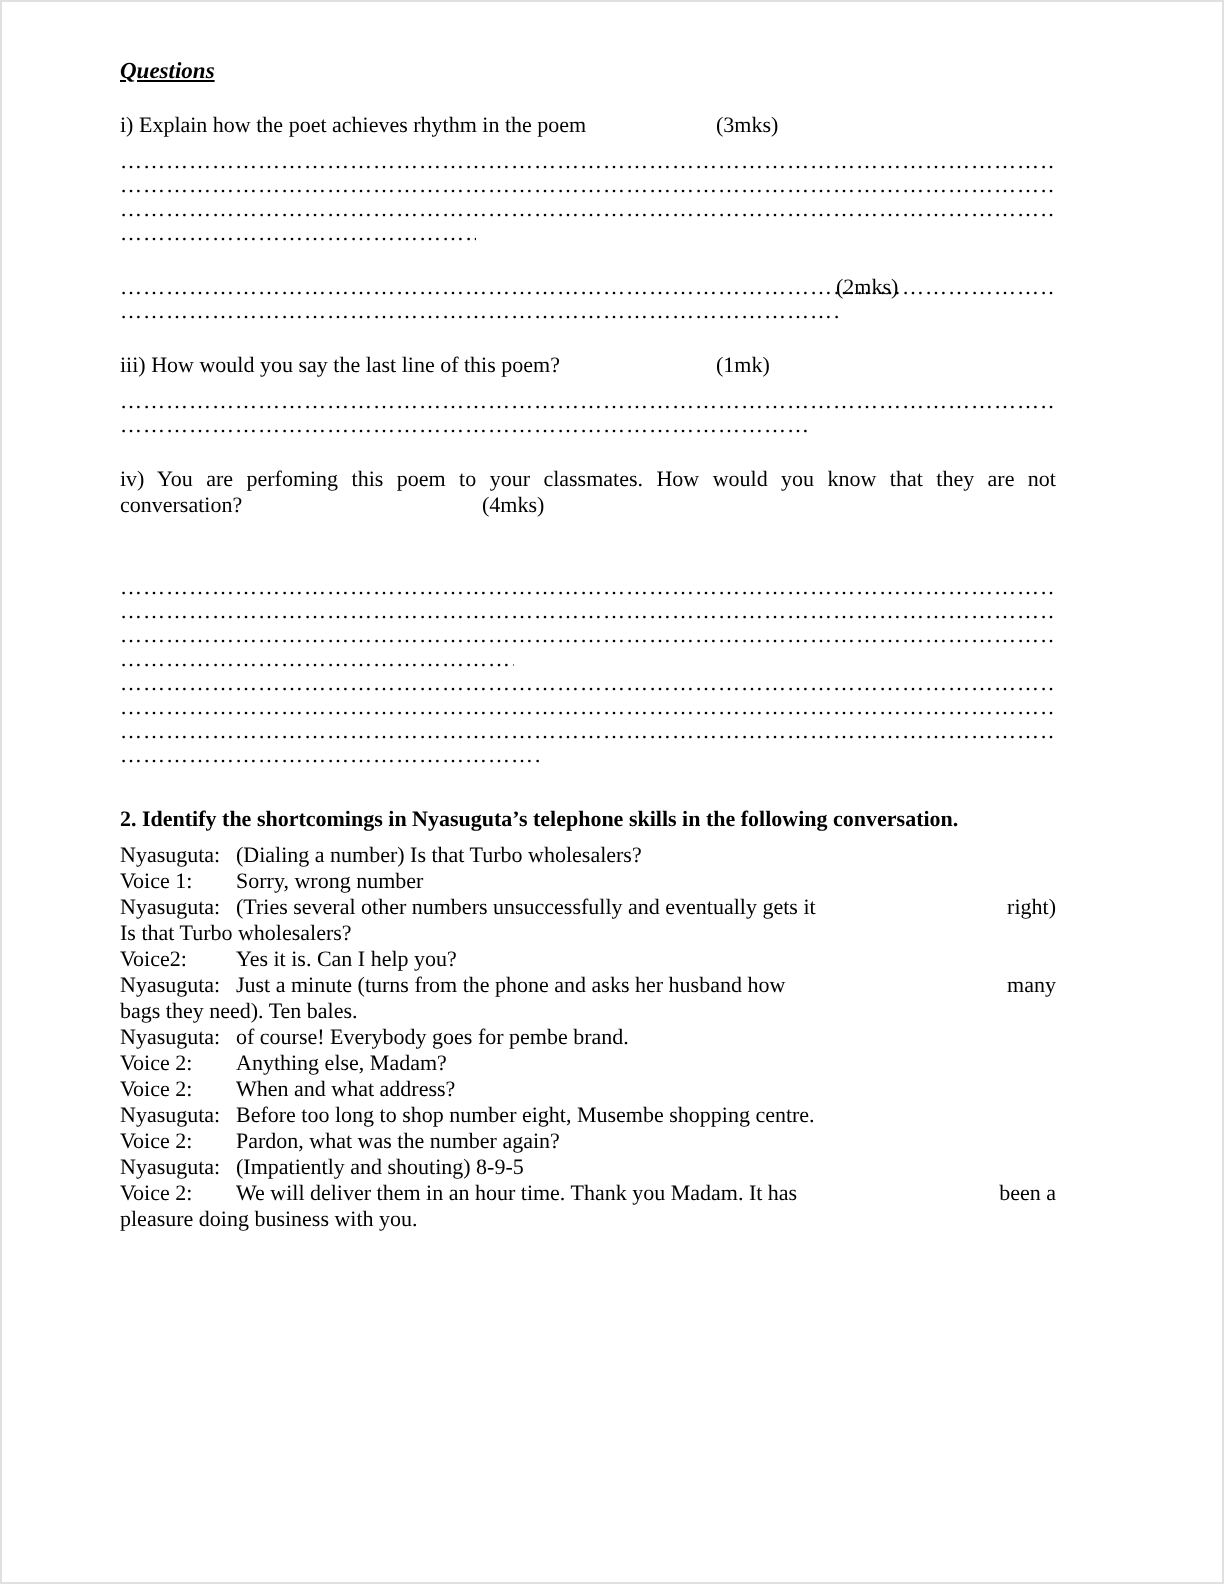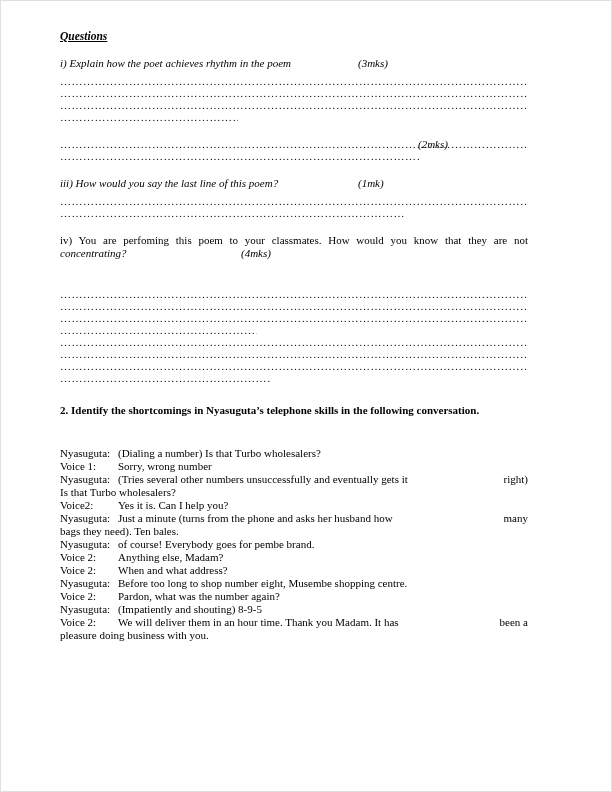--- a/index.html
+++ b/index.html
@@ -11,21 +11,21 @@
   }
   .page { padding:30px 72px 0 60px; width:468px; }
 
   .title {
     font-size:11.5px; font-weight:bold; font-style:italic;
     text-decoration:underline; margin:0; line-height:13px;
   }
 
   .q { margin-top:15px; }
   .q:first-of-type { margin-top:14px; }
-  .qline { position:relative; margin:0 0 5px 0; line-height:13px;font-style:italic; }
+  .qline { position:relative; margin:0 0 5px 0; line-height:13px; }
   .qline.tight { margin-bottom:0; }
   .marks { position:absolute; top:0; }
   .m298 { left:298px;text-align:center; }
   .m358 { left:358px; }
   .m181 { left:181px; }
   .justline { text-align:justify; text-align-last:justify; margin:0; line-height:13px; }
 
   .dots {
     white-space:nowrap; overflow:hidden; line-height:12px; height:12px;
     letter-spacing:0.5px;
@@ -33,21 +33,21 @@
   .w100 { width:100%; }
   .w77 { width:77%; }
   .w74 { width:74%; }
   .w45 { width:45%; }
   .w42 { width:42%; }
   .w38 { width:38%; }
   .gap28 { height:28px; }
 
   .s2head { font-weight:bold; margin:20px 0 0 0; line-height:13px; }
 
-  .dialogue { margin-top:30px; }
+  .dialogue { margin-top:5px; }
   .dlg { margin:0; line-height:13px; }
   .spk { display:inline-block; width:58px; }
   .tail { float:right; }
 </style>
 </head>
 <body>
 
 <div class="page">
 
   <h1 class="title">Questions</h1>
@@ -76,21 +76,21 @@
       <span>iii) How would you say the last line of this poem?</span>
       <span class="marks m298">(1mk)</span>
     </p>
     <div class="dots w100">………………………………………………………………………………………………………………………………………………………………</div>
     <div class="dots w74">………………………………………………………………………………………………………………………………………………………………</div>
   </section>
 
   <section class="q">
     <p class="justline">iv) You are perfoming this poem to your classmates. How would you know that they are not</p>
     <p class="qline tight">
-      <span>concentrating?</span>
+      <span>conversation?</span>
       <span class="marks m181">(4mks)</span>
     </p>
     <div class="gap28"></div>
     <div class="dots w100">………………………………………………………………………………………………………………………………………………………………</div>
     <div class="dots w100">………………………………………………………………………………………………………………………………………………………………</div>
     <div class="dots w100">………………………………………………………………………………………………………………………………………………………………</div>
     <div class="dots w42">………………………………………………………………………………………………………………………………………………………………</div>
     <div class="dots w100">………………………………………………………………………………………………………………………………………………………………</div>
     <div class="dots w100">………………………………………………………………………………………………………………………………………………………………</div>
     <div class="dots w100">………………………………………………………………………………………………………………………………………………………………</div>

